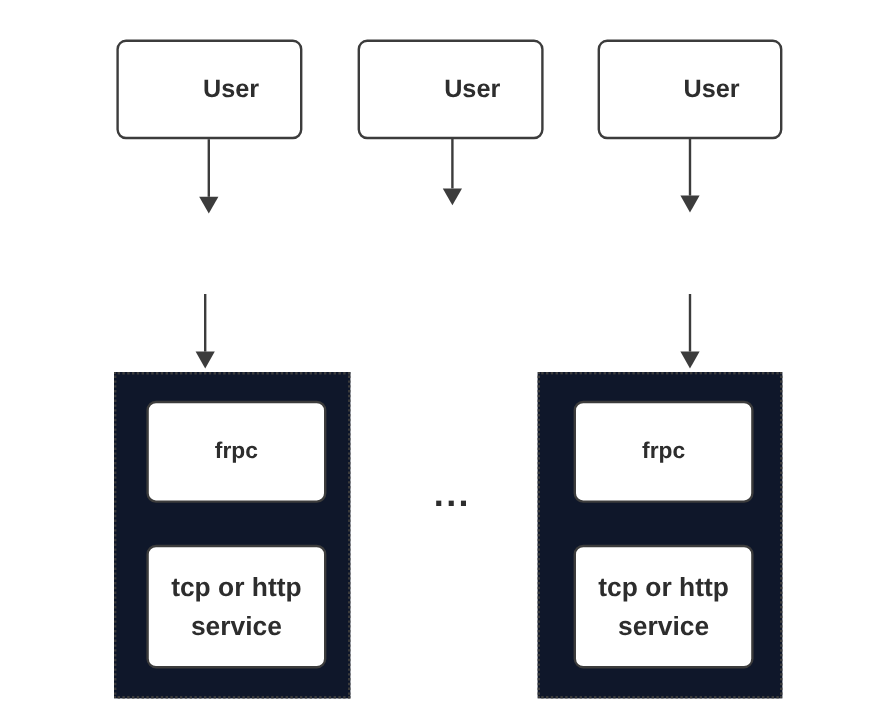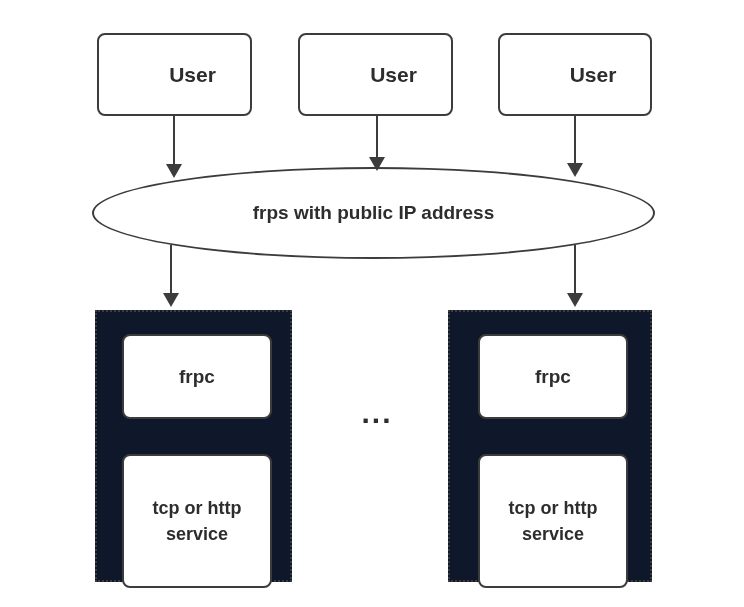--- a/index.html
+++ b/index.html
@@ -34,21 +34,21 @@
   }
   #group1 { left:95px;  width:197px; }
   #group2 { left:448px; width:204px; }
   .inner {
     position:absolute; width:150px; box-sizing:border-box;
     border:2.5px solid #3c3c3c; border-radius:8px; background:#ffffff;
     display:flex; align-items:center; justify-content:center; text-align:center;
     font-weight:bold; color:#2d2d2d;
   }
   .frpc { top:22px;  height:85px;  font-size:19px; }
-  .svc  { top:142px; height:134px; font-size:18px; line-height:1.45; padding:0 8px; }
+  .svc  { top:142px; height:103px; font-size:22px; line-height:1.45; padding:0 8px; }
   #group1 .inner { left:25px; }
   #group2 .inner { left:28px; }
 
   
   .dots {
     position:absolute; left:344px; top:396px; width:66px; text-align:center;
     font-size:30px; font-weight:bold; color:#2d2d2d; letter-spacing:2px;
   }
 
   
@@ -71,23 +71,20 @@
   <div class="node user" id="user1">
     <span>User</span>
   </div>
   <div class="node user" id="user2">
     <span>User</span>
   </div>
   <div class="node user" id="user3">
     <span>User</span>
   </div>
 
-  <div class="ellipse">
-    <span>frps with public IP address</span>
-  </div>
 
   <div class="arrow" id="arrow-u1">
     <div class="shaft"></div>
     <div class="head"></div>
   </div>
   <div class="arrow" id="arrow-u2">
     <div class="shaft"></div>
     <div class="head"></div>
   </div>
   <div class="arrow" id="arrow-u3">

